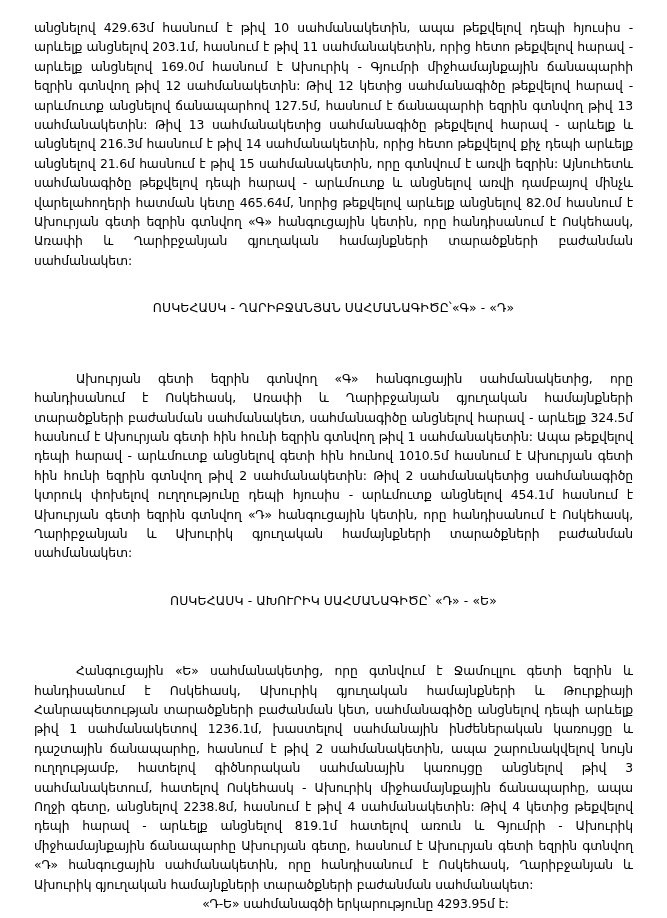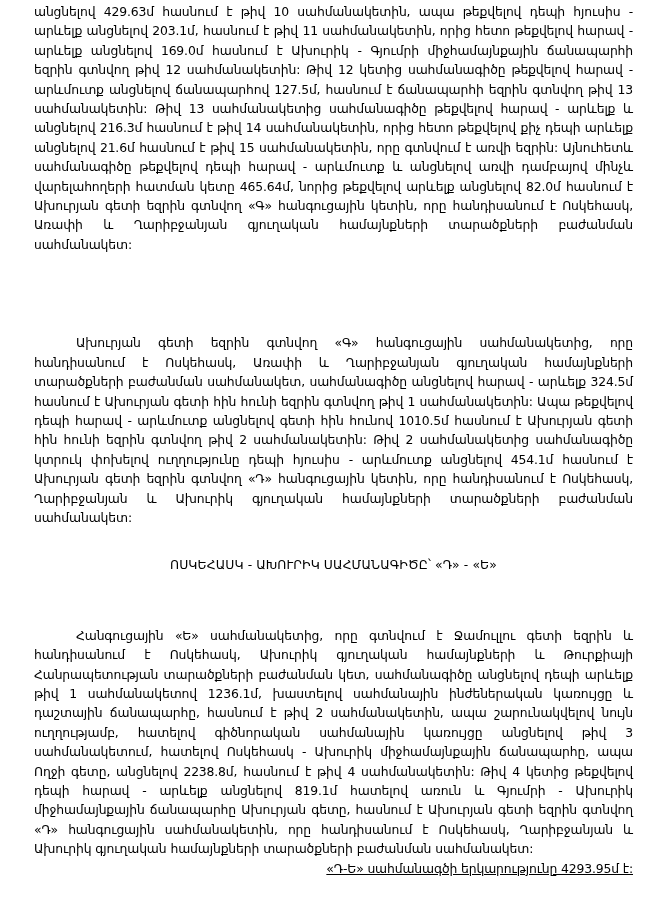--- a/index.html
+++ b/index.html
@@ -12,21 +12,21 @@
     width: 667px;
     height: 918px;
     overflow: hidden;
     font-family: "DejaVu Sans", "Liberation Sans", sans-serif;
     color: #000000;
   }
   .page {
     box-sizing: border-box;
     width: 667px;
     height: 918px;
-    padding: 2px 34px 0 34px;
+    padding: 18px 34px 0 34px;
     background: #ffffff;
   }
   .para {
     text-align: justify;
     text-justify: inter-word;
     font-size: 12.4px;
     line-height: 19.4px;
     margin: 0;
     letter-spacing: -0.15px;
     word-spacing: 0.2px;
@@ -43,38 +43,38 @@
     text-align: center;
     font-size: 12.4px;
     line-height: 19.4px;
     margin: 0;
     letter-spacing: 0.1px;
     white-space: nowrap;
   }
   .spacer-md { height: 22px; }
   .spacer-lg { height: 28px; }
   .line-note {
-    text-align: right;
+    text-align: center;
     font-size: 12.4px;
     line-height: 19.4px;
     margin: 0;
     text-indent: 44px;
     letter-spacing: -0.15px;
-    text-decoration: underline;
   }
 </style>
 </head>
 <body>
 
 <div class="page">
 
   <p class="para cont">անցնելով 429.63մ հասնում է թիվ 10 սահմանակետին, ապա թեքվելով դեպի հյուսիս - արևելք անցնելով 203.1մ, հասնում է թիվ 11 սահմանակետին, որից հետո թեքվելով հարավ - արևելք անցնելով 169.0մ հասնում է Ախուրիկ - Գյումրի միջհամայնքային ճանապարհի եզրին գտնվող թիվ 12 սահմանակետին: Թիվ 12 կետից սահմանագիծը թեքվելով հարավ - արևմուտք անցնելով ճանապարհով 127.5մ, հասնում է ճանապարհի եզրին գտնվող թիվ 13 սահմանակետին: Թիվ 13 սահմանակետից սահմանագիծը  թեքվելով հարավ - արևելք և անցնելով 216.3մ հասնում է թիվ 14 սահմանակետին, որից հետո թեքվելով  քիչ դեպի արևելք անցնելով 21.6մ հասնում է թիվ 15 սահմանակետին, որը գտնվում է առվի եզրին: Այնուհետև սահմանագիծը թեքվելով դեպի հարավ - արևմուտք և անցնելով առվի դամբայով մինչև վարելահողերի հատման կետը 465.64մ, նորից թեքվելով արևելք անցնելով 82.0մ հասնում է Ախուրյան գետի եզրին գտնվող «Գ» հանգուցային կետին, որը հանդիսանում է Ոսկեհասկ, Առափի և Ղարիբջանյան գյուղական համայնքների տարածքների բաժանման սահմանակետ:</p>
 
   <div class="spacer-lg"></div>
 
+  <p class="heading">ՈՍԿԵՀԱՍԿ - ՂԱՐԻԲՋԱՆՅԱՆ ՍԱՀՄԱՆԱԳԻԾԸ՝«Գ» - «Դ»</p>
 
   <div class="spacer-md"></div>
 
   <p class="para indent">Ախուրյան գետի եզրին գտնվող «Գ» հանգուցային սահմանակետից, որը հանդիսանում է Ոսկեհասկ, Առափի և Ղարիբջանյան գյուղական համայնքների տարածքների բաժանման սահմանակետ, սահմանագիծը անցնելով հարավ - արևելք 324.5մ հասնում է Ախուրյան գետի հին հունի եզրին գտնվող թիվ 1 սահմանակետին: Ապա թեքվելով  դեպի հարավ - արևմուտք անցնելով գետի հին  հունով 1010.5մ հասնում է Ախուրյան գետի հին հունի եզրին գտնվող թիվ 2 սահմանակետին: Թիվ 2 սահմանակետից սահմանագիծը կտրուկ փոխելով ուղղությունը դեպի հյուսիս - արևմուտք անցնելով 454.1մ հասնում է Ախուրյան գետի եզրին գտնվող «Դ» հանգուցային կետին, որը հանդիսանում է Ոսկեհասկ, Ղարիբջանյան  և Ախուրիկ գյուղական համայնքների տարածքների բաժանման սահմանակետ:</p>
 
   <div class="spacer-lg"></div>
 
   <p class="heading">ՈՍԿԵՀԱՍԿ - ԱԽՈՒՐԻԿ ՍԱՀՄԱՆԱԳԻԾԸ՝ «Դ» - «Ե»</p>
 
   <div class="spacer-md"></div>

